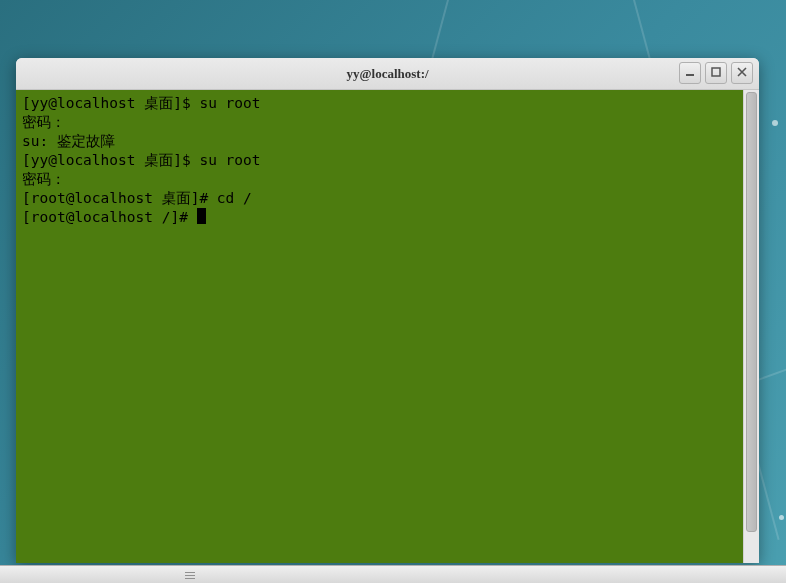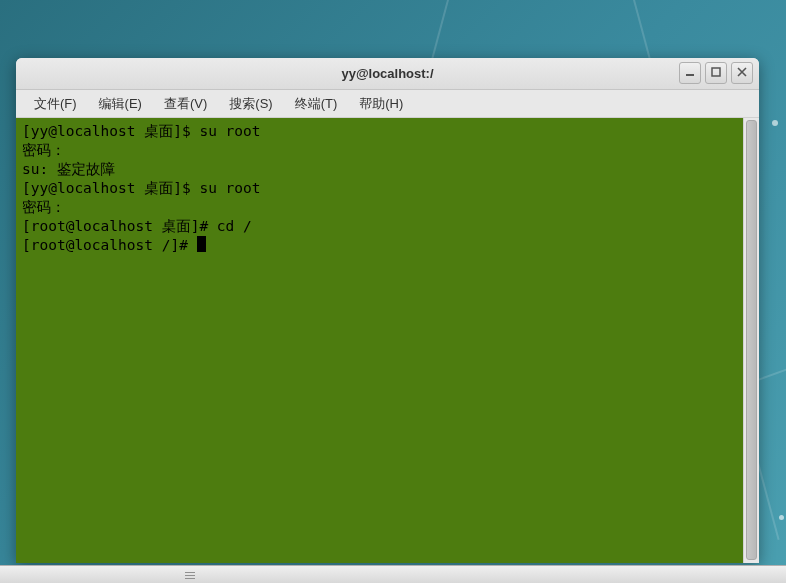--- a/index.html
+++ b/index.html
@@ -46,20 +46,21 @@
     }
     .titlebar {
       height: 32px;
       background: linear-gradient(to bottom, #ebebeb, #dcdcdc);
       border-radius: 6px 6px 0 0;
       border-bottom: 1px solid #c5c5c5;
       display: flex;
       align-items: center;
       justify-content: center;
       position: relative;
+      font-family: Liberation Serif, serif;
     }
     .title-text {
       font-size: 13px;
       color: #333;
       font-weight: bold;
     }
     .win-controls {
       position: absolute;
       right: 6px;
       top: 4px;
@@ -195,28 +196,20 @@
       <div class="win-btn">
         <span>
           <svg viewBox="0 0 10 10">
               <path d="M1 1 L9 9 M9 1 L1 9" stroke="#555" stroke-width="1.6"></path>
             </svg>
         </span>
       </div>
     </div>
   </div>
 
-  <div class="menubar">
-    <div class="menu-item">文件(F)</div>
-    <div class="menu-item">编辑(E)</div>
-    <div class="menu-item">查看(V)</div>
-    <div class="menu-item">搜索(S)</div>
-    <div class="menu-item">终端(T)</div>
-    <div class="menu-item">帮助(H)</div>
-  </div>
 
   <div class="terminal-wrap">
     <div class="terminal" id="terminal-body"><div class="terminal-line">[yy@localhost 桌面]$ su root</div><div class="terminal-line">密码：</div><div class="terminal-line">su: 鉴定故障</div><div class="terminal-line">[yy@localhost 桌面]$ su root</div><div class="terminal-line">密码：</div><div class="terminal-line">[root@localhost 桌面]# cd /</div><div class="terminal-line">[root@localhost /]# <span class="cursor"></span></div></div>
     <div class="scrollbar">
       <div class="scroll-thumb"></div>
     </div>
   </div>
 </div>
 
 <div class="bottom-panel">

